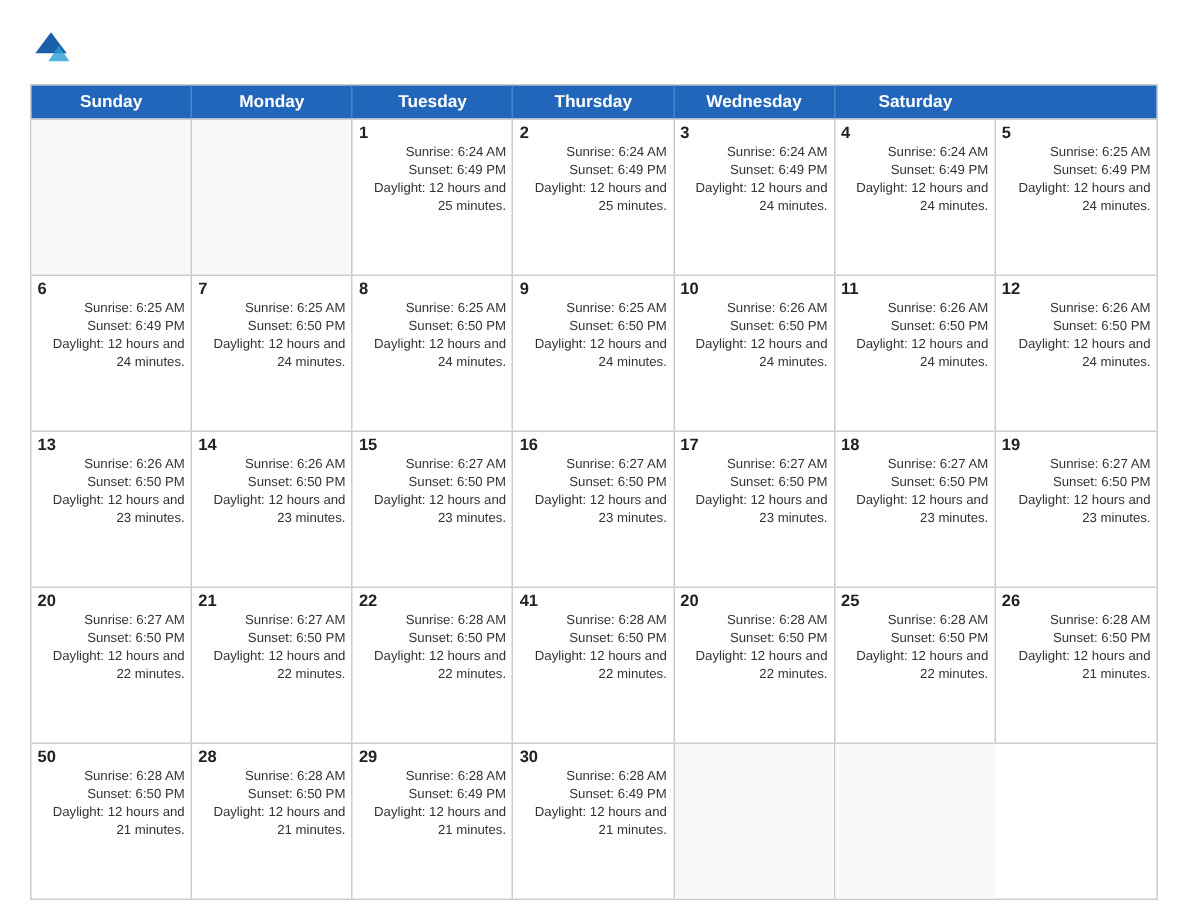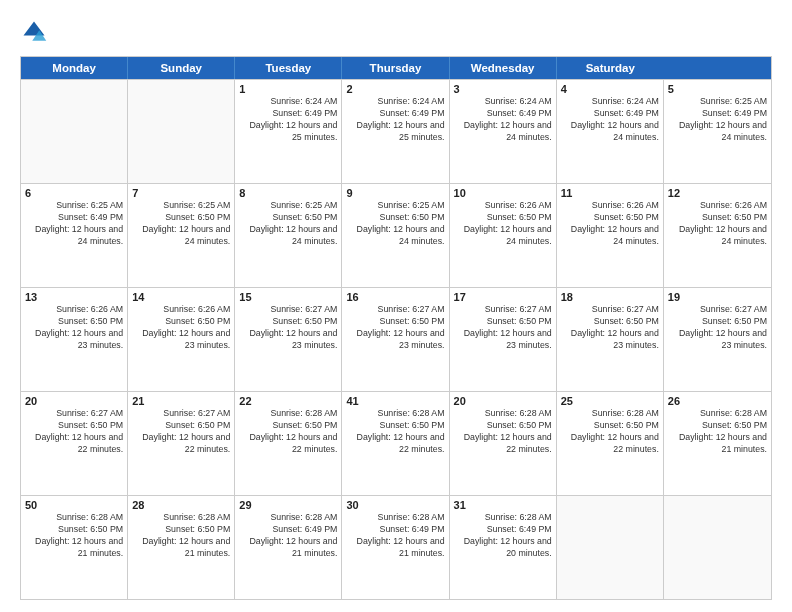--- a/index.html
+++ b/index.html
@@ -130,22 +130,22 @@
       </div>
     </div>
     <div class="title-block">
       <div class="month-title"></div>
       <div class="subtitle"></div>
     </div>
   </div>
 
   <div class="calendar">
     <div class="cal-header-row" id="cal-header">
+        <div class="cal-header-cell">Sunday</div>
         <div class="cal-header-cell">Monday</div>
-        <div class="cal-header-cell">Sunday</div>
         <div class="cal-header-cell">Tuesday</div>
         <div class="cal-header-cell">Thursday</div>
         <div class="cal-header-cell">Wednesday</div>
         <div class="cal-header-cell">Saturday</div>
       </div>
     <div class="cal-body" id="cal-body">
         <div class="cal-week">
           <div class="cal-cell empty"></div>
           <div class="cal-cell empty"></div>
           <div class="cal-cell">
@@ -329,24 +329,18 @@
             <div class="cell-info">Sunrise: 6:28 AM
 Sunset: 6:49 PM
 Daylight: 12 hours and 21 minutes.</div>
           </div>
           <div class="cal-cell">
             <div class="day-num">30</div>
             <div class="cell-info">Sunrise: 6:28 AM
 Sunset: 6:49 PM
 Daylight: 12 hours and 21 minutes.</div>
           </div>
-          <div class="cal-cell">
-            <div class="day-num">31</div>
-            <div class="cell-info">Sunrise: 6:28 AM
-Sunset: 6:49 PM
-Daylight: 12 hours and 20 minutes.</div>
-          </div>
           <div class="cal-cell empty"></div>
           <div class="cal-cell empty"></div>
         </div>
       </div>
   </div>
 </div>
 
 </body></html>

